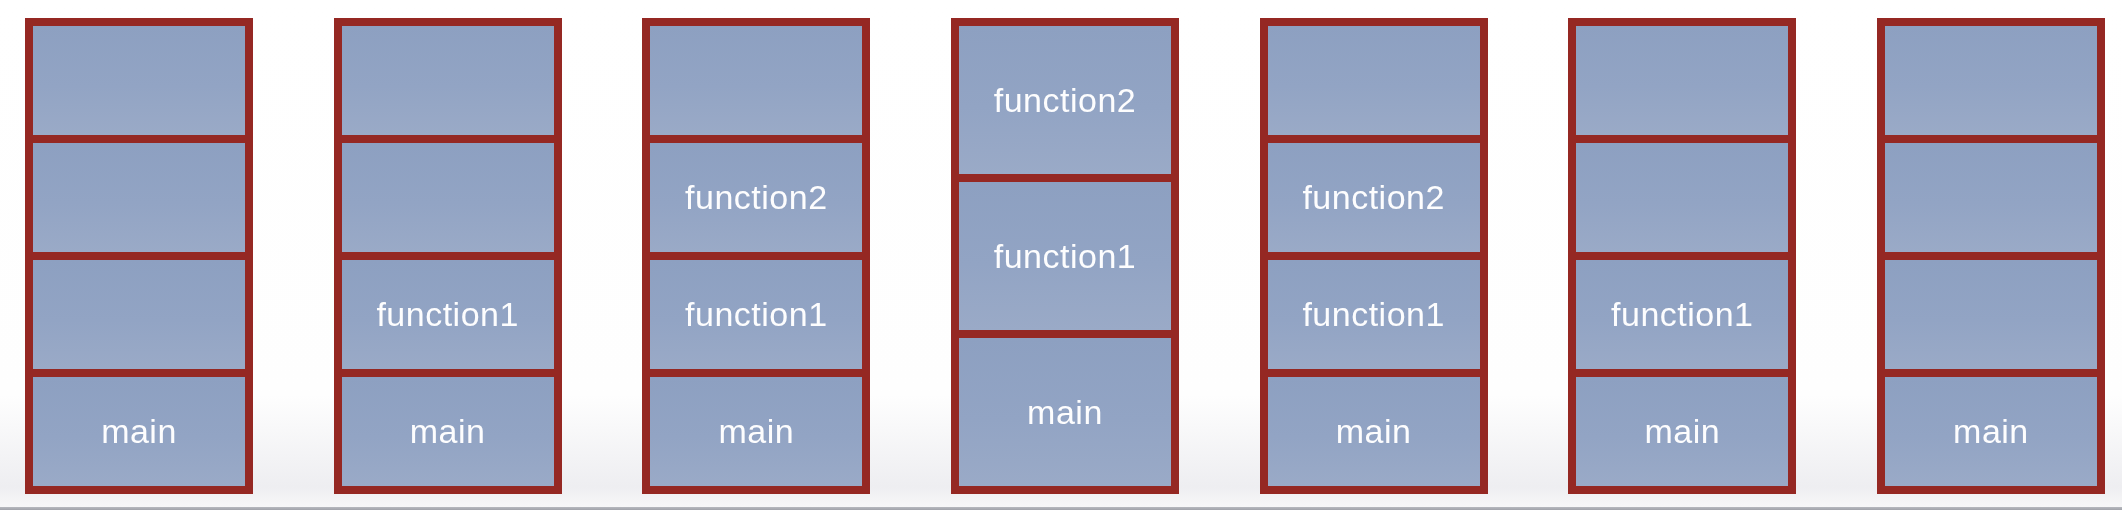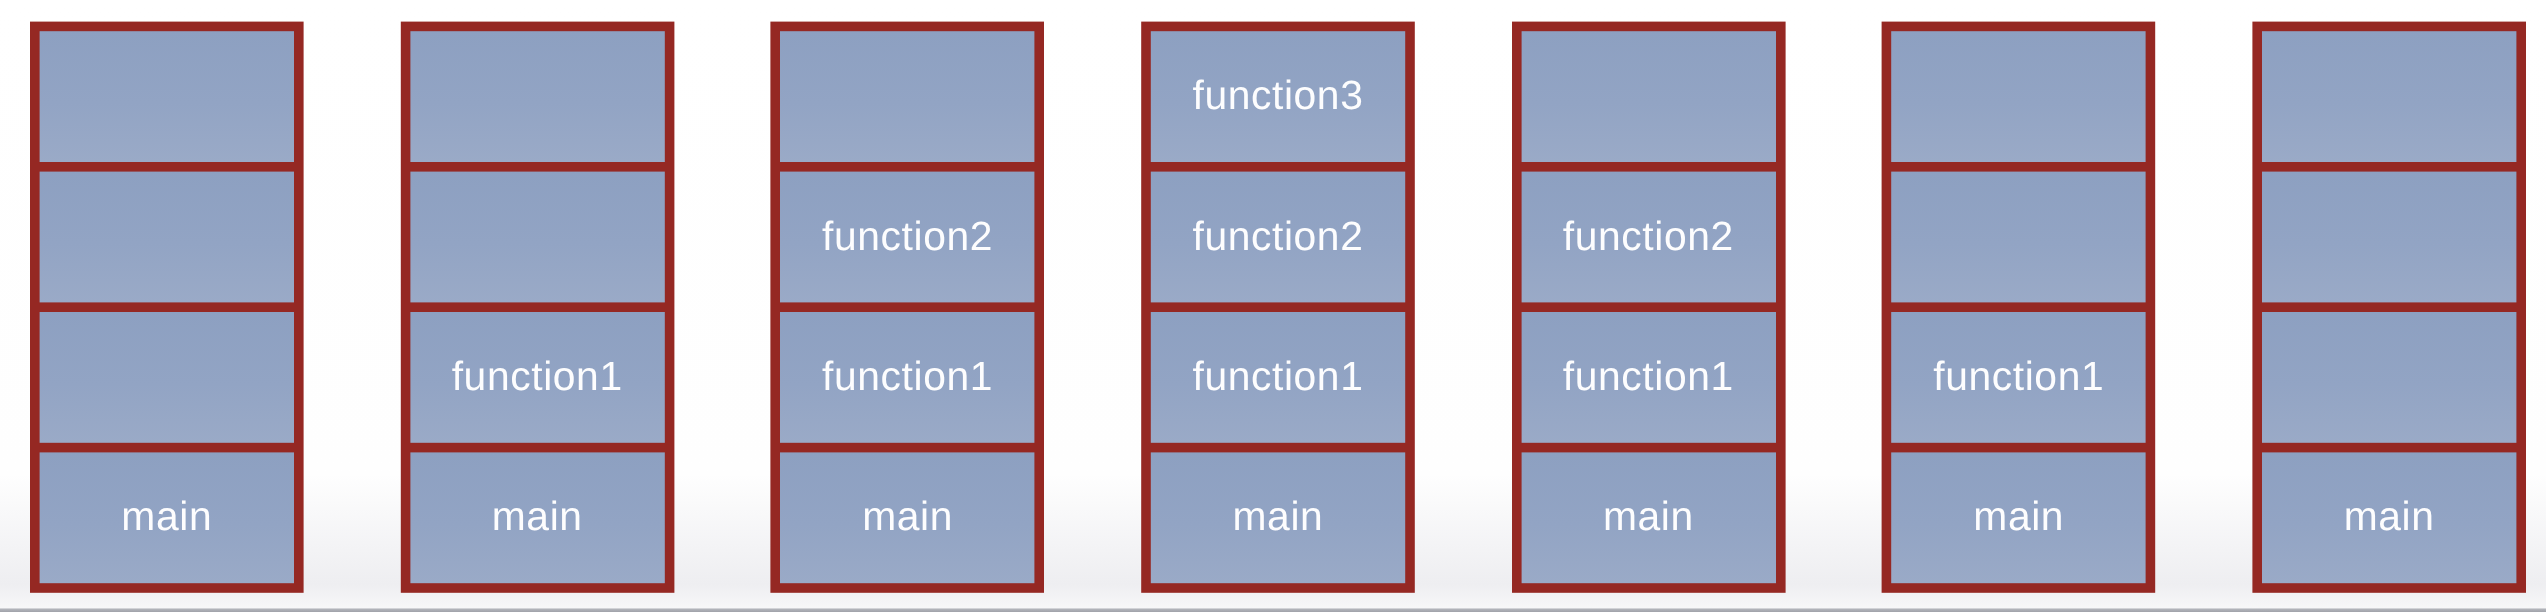--- a/index.html
+++ b/index.html
@@ -80,21 +80,20 @@
         <div class="stack-frame-cell">function1</div>
         <div class="stack-frame-cell">main</div>
       </div>
       <div class="call-stack">
         <div class="stack-frame-cell"></div>
         <div class="stack-frame-cell">function2</div>
         <div class="stack-frame-cell">function1</div>
         <div class="stack-frame-cell">main</div>
       </div>
       <div class="call-stack">
-        <div class="stack-frame-cell">function3</div>
         <div class="stack-frame-cell">function2</div>
         <div class="stack-frame-cell">function1</div>
         <div class="stack-frame-cell">main</div>
       </div>
       <div class="call-stack">
         <div class="stack-frame-cell"></div>
         <div class="stack-frame-cell">function2</div>
         <div class="stack-frame-cell">function1</div>
         <div class="stack-frame-cell">main</div>
       </div>

